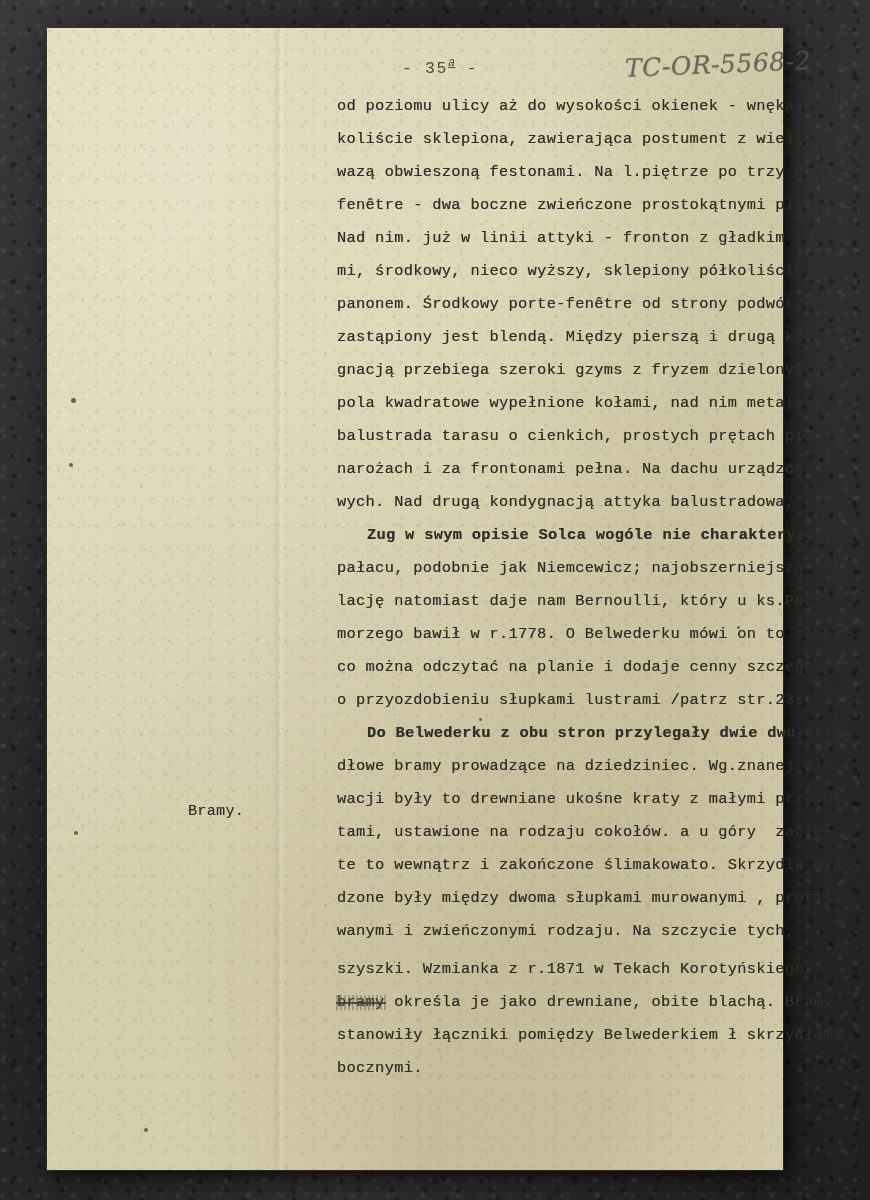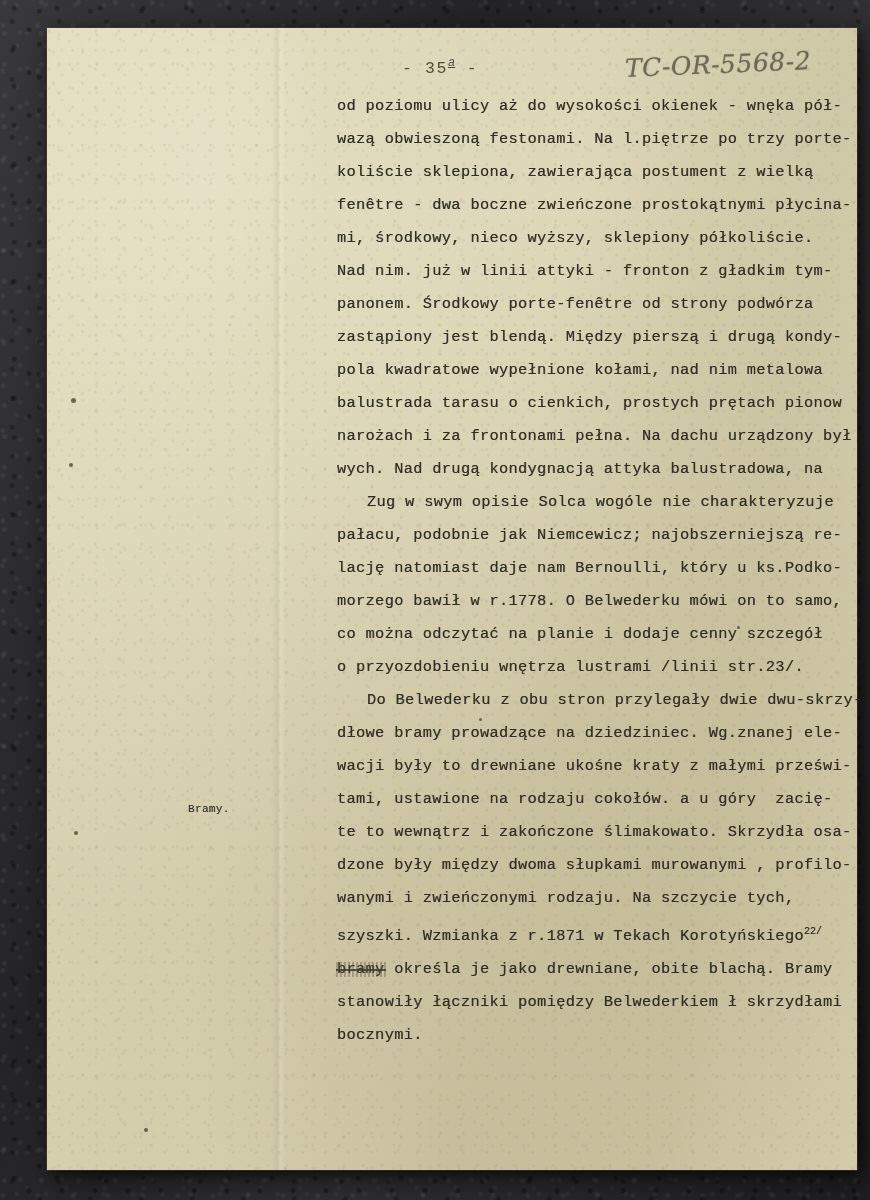--- a/index.html
+++ b/index.html
@@ -28,32 +28,33 @@
     background-size: 37px 31px, 43px 39px, 29px 41px, 51px 33px,
                      35px 45px, 47px 29px, 41px 37px, 33px 43px, 39px 35px, 100% 100%;
     font-family: "Liberation Sans", sans-serif;
   }
 
   
   #paper {
     position: absolute;
     left: 47px;
     top: 28px;
-    width: 810px;
+    width: 710px;
     height: 1142px;
     background-color: #d6cfae;
     background-image:
       radial-gradient(ellipse at 20% 12%, rgba(255,252,235,0.40) 0%, rgba(255,252,235,0) 55%),
       radial-gradient(ellipse at 78% 72%, rgba(168,156,118,0.26) 0%, rgba(168,156,118,0) 58%),
       radial-gradient(ellipse at 50% 100%, rgba(150,138,102,0.22) 0%, rgba(150,138,102,0) 48%),
       linear-gradient(100deg, #dbd4b4 0%, #d4cdab 28%, #dad3b2 55%, #cfc8a6 80%, #d8d1b0 100%);
     box-shadow:
       0 0 0 1px rgba(90,80,55,0.35),
       3px 4px 12px rgba(0,0,0,0.55),
       10px 12px 34px rgba(0,0,0,0.45);
+    padding-left: 26px;
   }
 
   
   #paper::before {
     content: "";
     position: absolute;
     inset: 0;
     pointer-events: none;
     opacity: 0.5;
     background-image:
@@ -148,20 +149,21 @@
     white-space: pre;
     display: block;
     text-shadow:
       0.35px 0 0 rgba(50,47,39,0.40),
       -0.3px 0.3px 0 rgba(50,47,39,0.22);
     margin-left: 44px;
   }
 
   .line.indent {
     text-indent: 30px;
+    font-weight: bold;
   }
 
   .sup-note {
     font-size: 10px;
     vertical-align: super;
     letter-spacing: 0;
   }
 
   .struck {
     position: relative;
@@ -193,21 +195,21 @@
         rgba(48,46,38,0.0) 2px 4px);
     pointer-events: none;
   }
 
   
   #margin-note {
     position: absolute;
     left: 141px;
     top: 775px;
     font-family: "Liberation Mono", "DejaVu Sans Mono", monospace;
-    font-size: 11px;
+    font-size: 15px;
     letter-spacing: 0.35px;
     color: #2f2d27;
     white-space: pre;
     text-shadow: 0.35px 0 0 rgba(50,47,39,0.40);
   }
 
   
   .speck {
     position: absolute;
     border-radius: 50%;
@@ -236,39 +238,40 @@
 
       <div id="archive-ref" style="color: rgb(85, 82, 74);">TC-OR-5568-2</div>
     </div>
 
     <div id="margin-note" style="color: rgb(47, 45, 39);">Bramy.</div>
 
     <div id="body-text" style="color: rgb(47, 45, 39);">
 
       <div class="para" id="p1">
           <div class="line">od poziomu ulicy aż do wysokości okienek - wnęka pół-</div>
+          <div class="line">koliście sklepiona, zawierająca postument z wielką</div>
           <div class="line">wazą obwieszoną festonami. Na l.piętrze po trzy porte-</div>
-          <div class="line">koliście sklepiona, zawierająca postument z wielką</div>
           <div class="line">fenêtre - dwa boczne zwieńczone prostokątnymi płycina-</div>
+          <div class="line">Nad nim. już w linii attyki - fronton z gładkim tym-</div>
           <div class="line">mi, środkowy, nieco wyższy, sklepiony półkoliście.</div>
-          <div class="line">Nad nim. już w linii attyki - fronton z gładkim tym-</div>
           <div class="line">panonem. Środkowy porte-fenêtre od strony podwórza</div>
           <div class="line">zastąpiony jest blendą. Między pierszą i drugą kondy-</div>
+          <div class="line">gnacją przebiega szeroki gzyms z fryzem dzielonym na</div>
           <div class="line">pola kwadratowe wypełnione kołami, nad nim metalowa</div>
           <div class="line">balustrada tarasu o cienkich, prostych prętach pionow</div>
           <div class="line">narożach i za frontonami pełna. Na dachu urządzony był</div>
           <div class="line">wych. Nad drugą kondygnacją attyka balustradowa, na</div>
         </div>
       <div class="para" id="p2">
           <div class="line indent">Zug w swym opisie Solca wogóle nie charakteryzuje</div>
           <div class="line">pałacu, podobnie jak Niemcewicz; najobszerniejszą re-</div>
           <div class="line">lację natomiast daje nam Bernoulli, który u ks.Podko-</div>
           <div class="line">morzego bawił w r.1778. O Belwederku mówi on to samo,</div>
           <div class="line">co można odczytać na planie i dodaje cenny szczegół</div>
-          <div class="line">o przyozdobieniu wnętrza lustrami /linii str.23/.</div>
+          <div class="line">o przyozdobieniu słupkami lustrami /patrz str.23/.</div>
         </div>
       <div class="para" id="p3">
           <div class="line indent">Do Belwederku z obu stron przylegały dwie dwu-skrzy-</div>
           <div class="line">dłowe bramy prowadzące na dziedziniec. Wg.znanej ele-</div>
           <div class="line">wacji były to drewniane ukośne kraty z małymi prześwi-</div>
           <div class="line">tami, ustawione na rodzaju cokołów. a u góry  zacię-</div>
           <div class="line">te to wewnątrz i zakończone ślimakowato. Skrzydła osa-</div>
           <div class="line">dzone były między dwoma słupkami murowanymi , profilo-</div>
           <div class="line">wanymi i zwieńczonymi rodzaju. Na szczycie tych,</div>
         </div>

